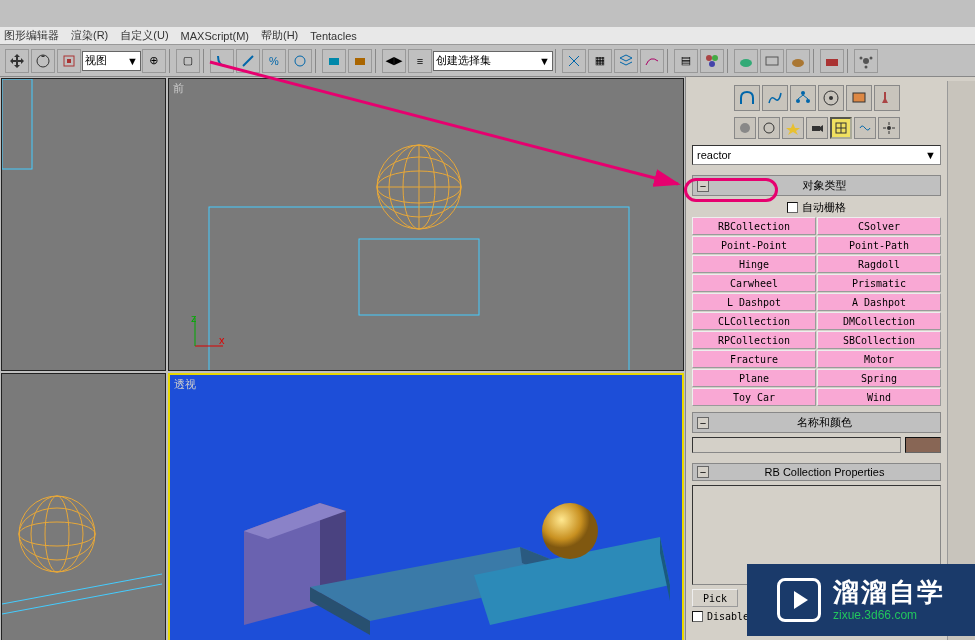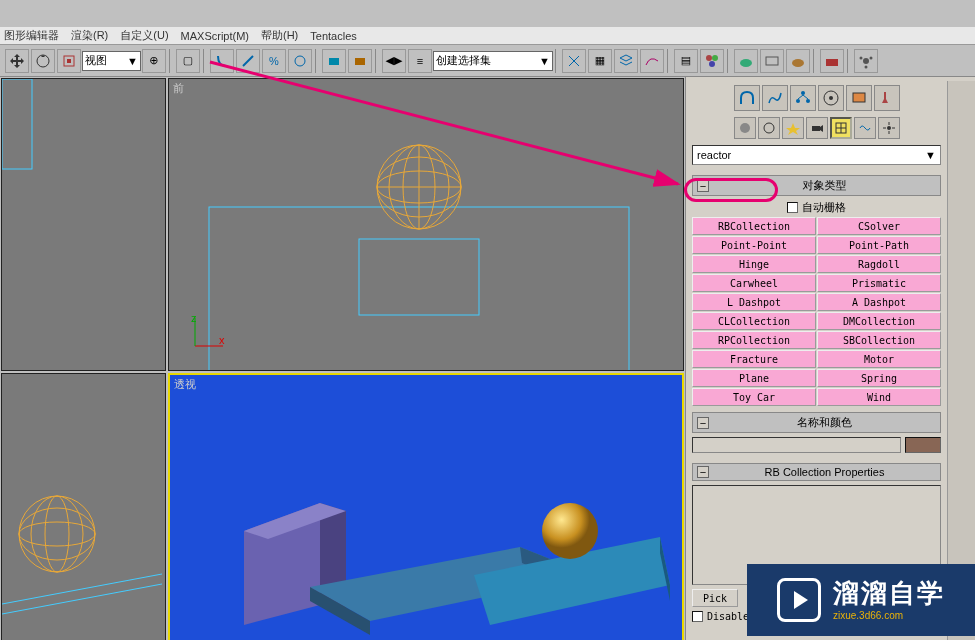--- a/index.html
+++ b/index.html
@@ -51,21 +51,21 @@
 .color-swatch { width: 36px; height: 16px; background: #886655; border: 1px inset #666; }
 
 .prop-box { background: #d4d0c8; border: 1px inset #888; height: 100px; margin: 4px 0; }
 .btn-small { background: #d4d0c8; border: 1px outset #eee; height: 18px; padding: 2px 10px; font-family: monospace; font-size: 10px; display: inline-flex; align-items: center; }
 
 .watermark { position: absolute; right: 0; bottom: 4px; width: 228px; height: 72px; background: #1a3a6a; display: flex; align-items: center; justify-content: center; color: #fff; gap: 12px; padding: 0 10px; margin-left: 40px; }
 .watermark .play-ico { width: 44px; height: 44px; border: 3px solid #fff; border-radius: 8px; display: flex; align-items: center; justify-content: center; }
 .watermark .play-ico::after { content: ""; border-left: 14px solid #fff; border-top: 9px solid transparent; border-bottom: 9px solid transparent; margin-left: 4px; }
 .wm-text { display: flex; flex-direction: column; line-height: 1.2; }
 .wm-big { font-size: 26px; font-weight: bold; letter-spacing: 2px; }
-.wm-small { font-size: 10px; color: #eab308; }
+.wm-small { font-size: 12px; color: #22c55e; }
 
 .arrow-line { position: absolute; pointer-events: none; }
 
 .axis { position: absolute; bottom: 16px; left: 20px; }
 .listbox { background: #d4d0c8; border: 1px inset #888; width: 100px; height: 16px; }
 </style>
 </head>
 <body>
 
 <div class="menubar">

